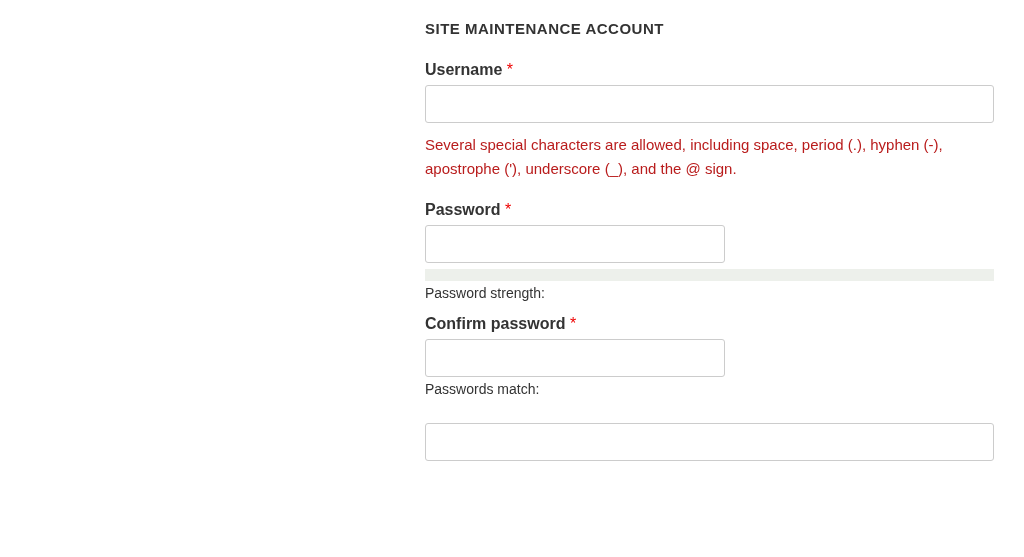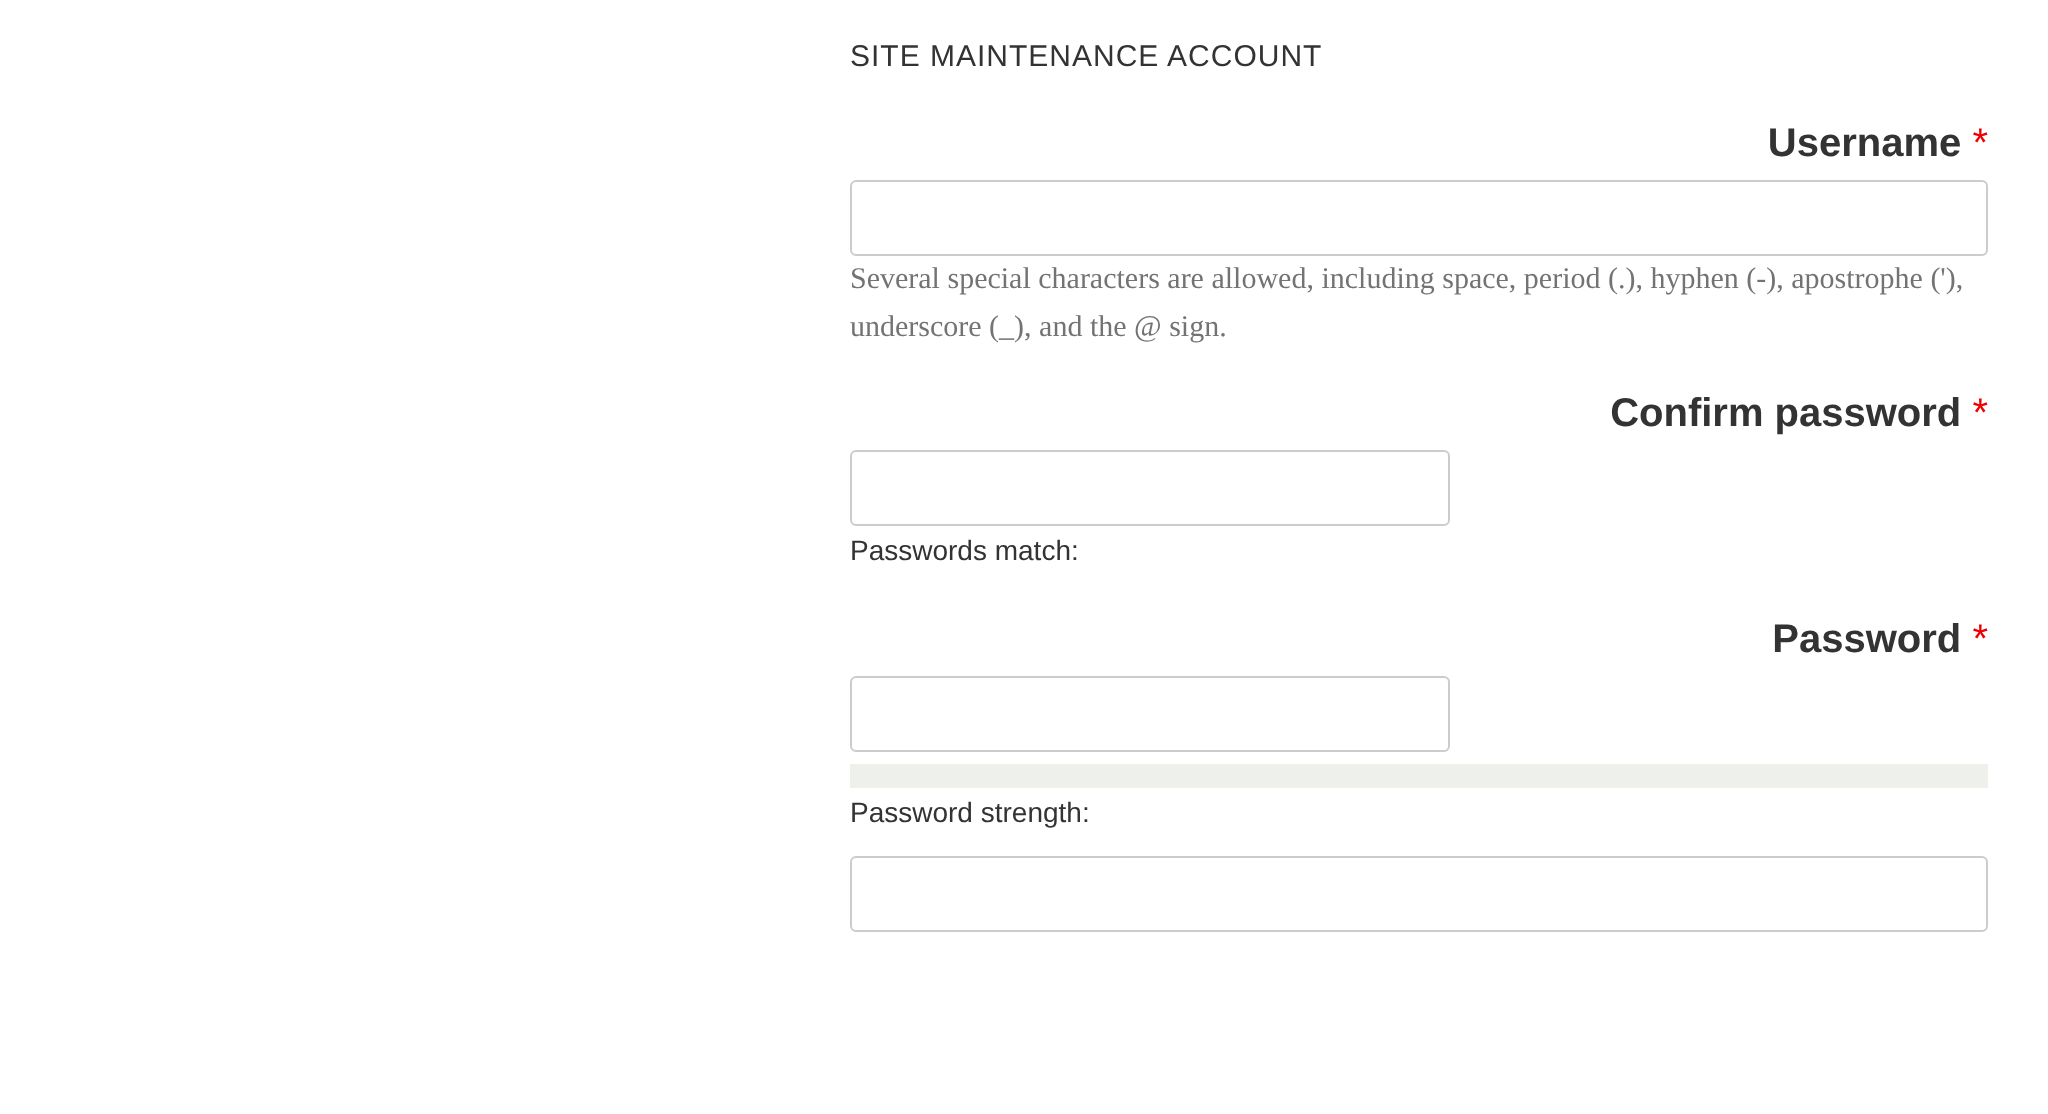--- a/index.html
+++ b/index.html
@@ -14,57 +14,56 @@
       width: 1024px;
       height: 557px;
     }
     .form-wrapper {
       margin-left: 425px;
       margin-right: 30px;
       padding-top: 20px;
     }
     .section-heading {
       font-size: 15px;
-      font-weight: normal;
+      font-weight: bold;
       letter-spacing: 0.5px;
       color: #333;
       margin-bottom: 24px;
     }
     .form-item {
       margin-bottom: 20px;
     }
     .form-label {
       display: block;
-      font-size: 20px;
+      font-size: 16px;
       font-weight: bold;
       color: #333;
       margin-bottom: 6px;
-      text-align: right;
     }
     .required-marker {
       color: #e00;
       font-weight: normal;
     }
     .text-input {
       width: 100%;
       height: 38px;
       padding: 6px 10px;
       font-size: 15px;
       border: 1px solid #ccc;
       border-radius: 3px;
       background: #fff;
     }
     .text-input.half {
       width: 300px;
     }
     .help-text {
       font-size: 15px;
-      color: #737373;
+      color: #b91c1c;
+      margin-top: 10px;
       line-height: 1.6;
-      font-family: Liberation Serif, serif;
     }
     .strength-bar {
       width: 100%;
       height: 12px;
       background: #edf0eb;
       margin-top: 6px;
     }
     .strength-label, .match-label {
       font-size: 14px;
       color: #333;
@@ -86,36 +85,36 @@
 
   <div class="form-item">
     <label class="form-label">
       <span>Username</span>
       <span class="required-marker">*</span>
     </label>
     <input type="text" class="text-input" value="" style="">
     <div class="help-text">Several special characters are allowed, including space, period (.), hyphen (-), apostrophe ('), underscore (_), and the @ sign.</div>
   </div>
 
-  <div class="form-item form-item-confirm">
-    <label class="form-label">
-      <span>Confirm password</span>
-      <span class="required-marker">*</span>
-    </label>
-    <input type="password" class="text-input half" value="" style="">
-    <div class="match-label">Passwords match:</div>
-  </div>
-
   <div class="form-item form-item-password">
     <label class="form-label">
       <span>Password</span>
       <span class="required-marker">*</span>
     </label>
     <input type="password" class="text-input half" value="" style="">
     <div class="strength-bar"></div>
     <div class="strength-label">Password strength:</div>
   </div>
 
+  <div class="form-item form-item-confirm">
+    <label class="form-label">
+      <span>Confirm password</span>
+      <span class="required-marker">*</span>
+    </label>
+    <input type="password" class="text-input half" value="" style="">
+    <div class="match-label">Passwords match:</div>
+  </div>
+
   <div class="form-item">
     <input type="email" class="text-input" value="" style="">
   </div>
 
 </div>
 
 </body></html>

